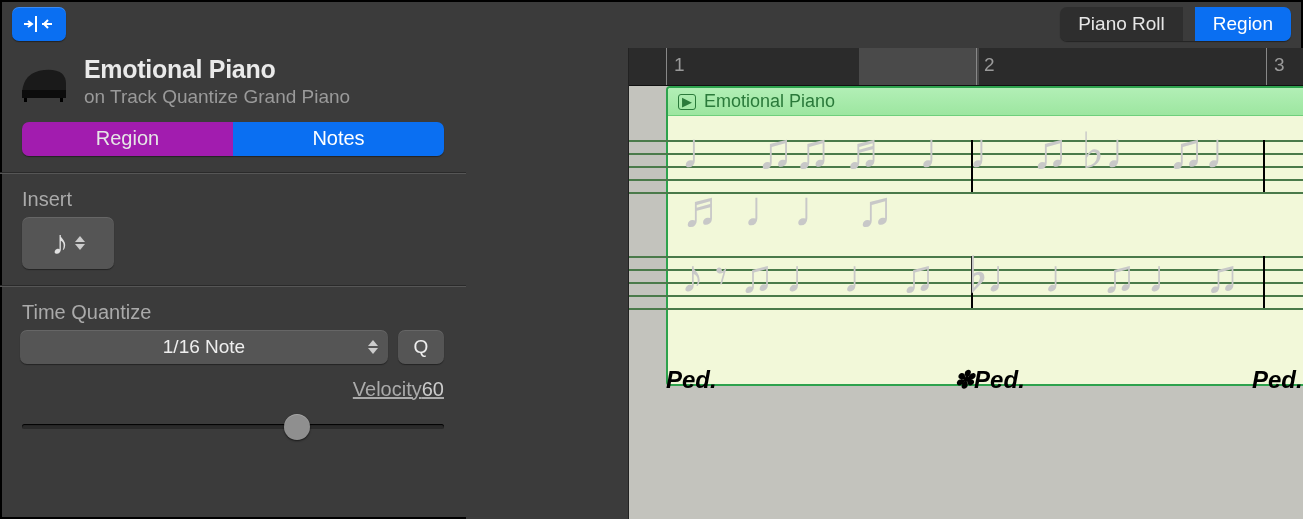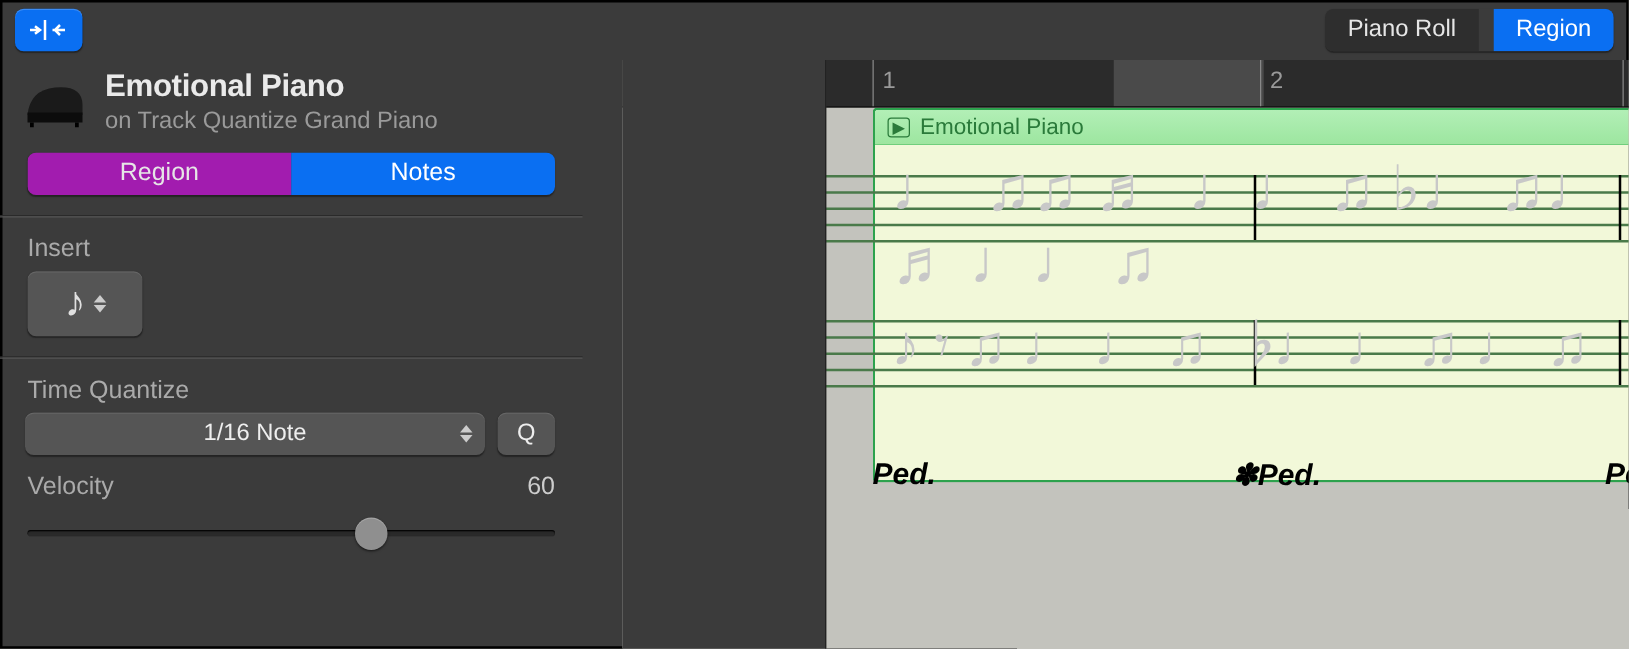--- a/index.html
+++ b/index.html
@@ -49,21 +49,20 @@
     font-size: 19px;
     color: #e6e6e6;
     background: #2e2e2e;
     cursor: pointer;
   }
   .tabswitch button.active { background: #0a6ff2; color: #fff; font-weight: 500; }
 
   .main {
     display: flex;
     height: calc(100% - 48px);
-    gap: 32px;
   }
   .inspector {
     width: 466px;
     flex: 0 0 466px;
     padding: 0 0 0 0;
     position: relative;
   }
   .track-head {
     display: flex;
     align-items: center;
@@ -155,23 +154,23 @@
   .q-btn {
     width: 46px; height: 34px;
     background: #555;
     border-radius: 7px;
     border:none;
     color:#eee; font-size: 19px; font-weight:500;
     box-shadow: inset 0 1px 0 rgba(255,255,255,.1), 0 1px 1px rgba(0,0,0,.4);
     cursor: pointer;
   }
   .vel-row {
-    display:flex; justify-content: space-between;
+    display:flex; justify-content: flex-end;
     padding: 14px 22px 0 22px;
-    font-size: 20px; color:#aaa;
+    font-size: 20px; color:#aaa;text-decoration:underline;
   }
   .vel-val { color:#ccc; text-align: right; }
   .slider-wrap {
     padding: 10px 22px 0 22px;
   }
   .slider {
     position: relative;
     height: 30px;
   }
   .slider-track {

